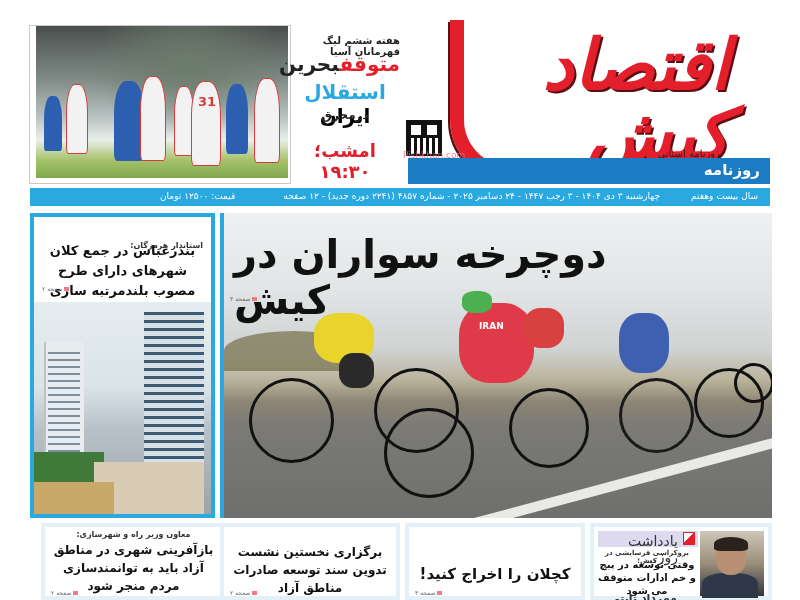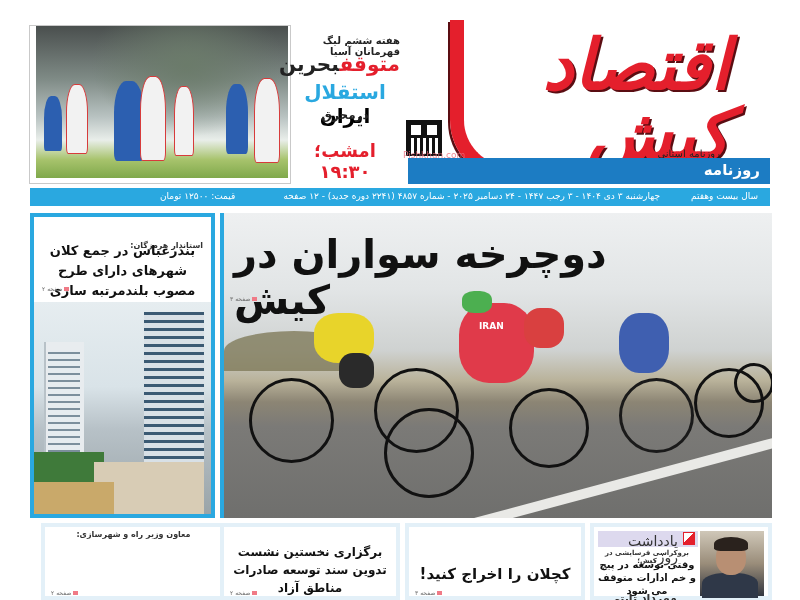--- a/index.html
+++ b/index.html
@@ -157,20 +157,23 @@
 </head>
 <body>
 
 <div class="abs sports-box"></div>
 <div class="abs sports-photo">
   <div class="player p-blue" style="left:8px;  top:70px; width:18px; height:55px;"></div>
   <div class="player p-white" style="left:30px; top:58px; width:22px; height:70px;"></div>
   <div class="player p-blue" style="left:78px; top:55px; width:30px; height:80px;"></div>
   <div class="player p-white" style="left:104px;top:50px; width:26px; height:85px;"></div>
   <div class="player p-white" style="left:138px;top:60px; width:20px; height:70px;"></div>
+  <div class="player p-white" style="left:155px;top:55px; width:30px; height:85px;">
+    <span style="position:absolute;left:6px;top:12px;font-size:13px;font-weight:bold;color:#d73b3b;">31</span>
+  </div>
   <div class="player p-blue" style="left:190px;top:58px; width:22px; height:70px;"></div>
   <div class="player p-white" style="left:218px;top:52px; width:26px; height:85px;"></div>
 </div>
 <div class="sports-kicker">هفته ششم لیگ قهرمانان آسیا</div>
 <div class="sports-line1">
   <span class="red">متوقف</span><span class="dark">بحرین</span>
 </div>
 <div class="sports-line2">
   <span class="blue">استقلال</span> <span class="dark">ایران</span>
 </div>
@@ -229,20 +232,21 @@
   <div class="wheel" style="left:150px; top:155px; width:85px; height:85px;"></div>
   <div class="wheel" style="left:160px; top:195px; width:90px; height:90px;"></div>
   <div class="wheel" style="left:285px; top:175px; width:80px; height:80px;"></div>
   <div class="wheel" style="left:395px; top:165px; width:75px; height:75px; border-color:#1a1a1a;"></div>
   <div class="wheel" style="left:470px; top:155px; width:70px; height:70px;"></div>
   <div class="wheel" style="left:510px; top:150px; width:40px; height:40px;"></div>
 </div>
 
 <div class="abs bottom-card b1">
   <div class="b-kicker">معاون وزیر راه و شهرسازی:</div>
+  <div class="b-title" style="top:14px;">بازآفرینی شهری در مناطق آزاد باید به توانمندسازی مردم منجر شود</div>
   <div class="page-ref" style="left:6px; top:62px;">صفحه ۲</div>
 </div>
 
 <div class="abs bottom-card b2">
   <div class="b-title" style="top:16px;">برگزاری نخستین نشست تدوین سند توسعه صادرات مناطق آزاد</div>
   <div class="page-ref" style="left:6px; top:62px;">صفحه ۲</div>
 </div>
 
 <div class="abs bottom-card b3">
   <div class="b-title" style="top:38px; font-size:15px;">کچلان را اخراج کنید!</div>

